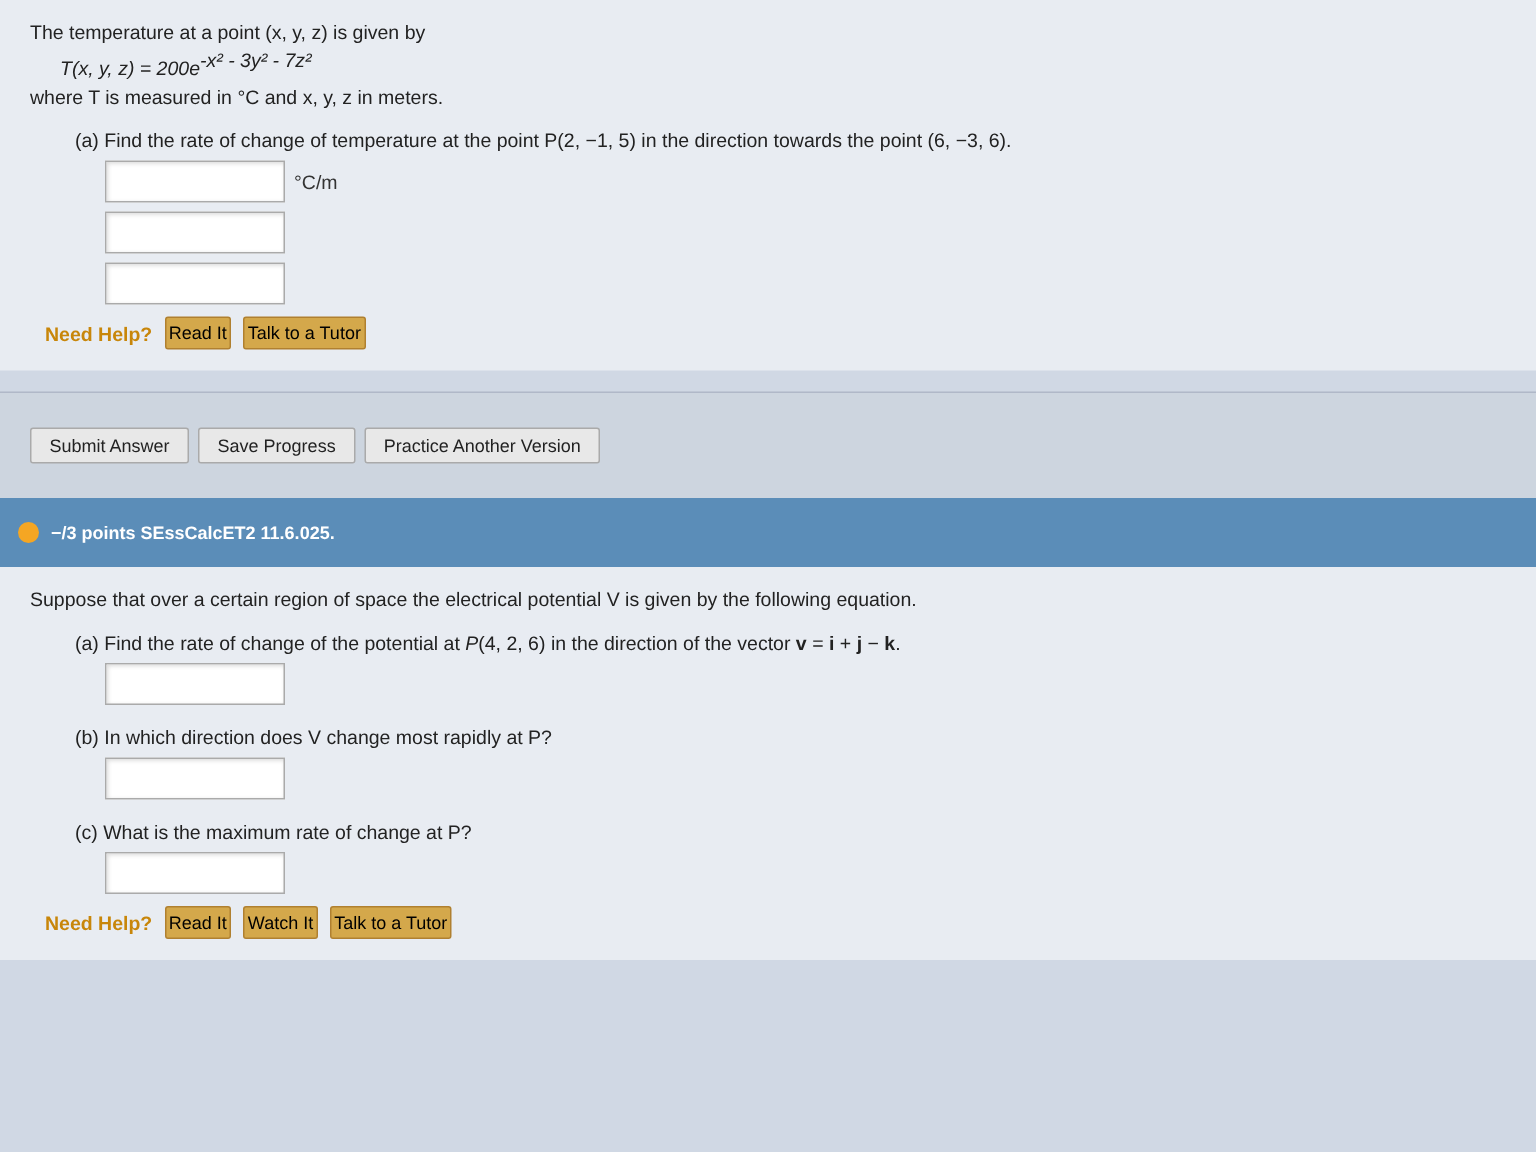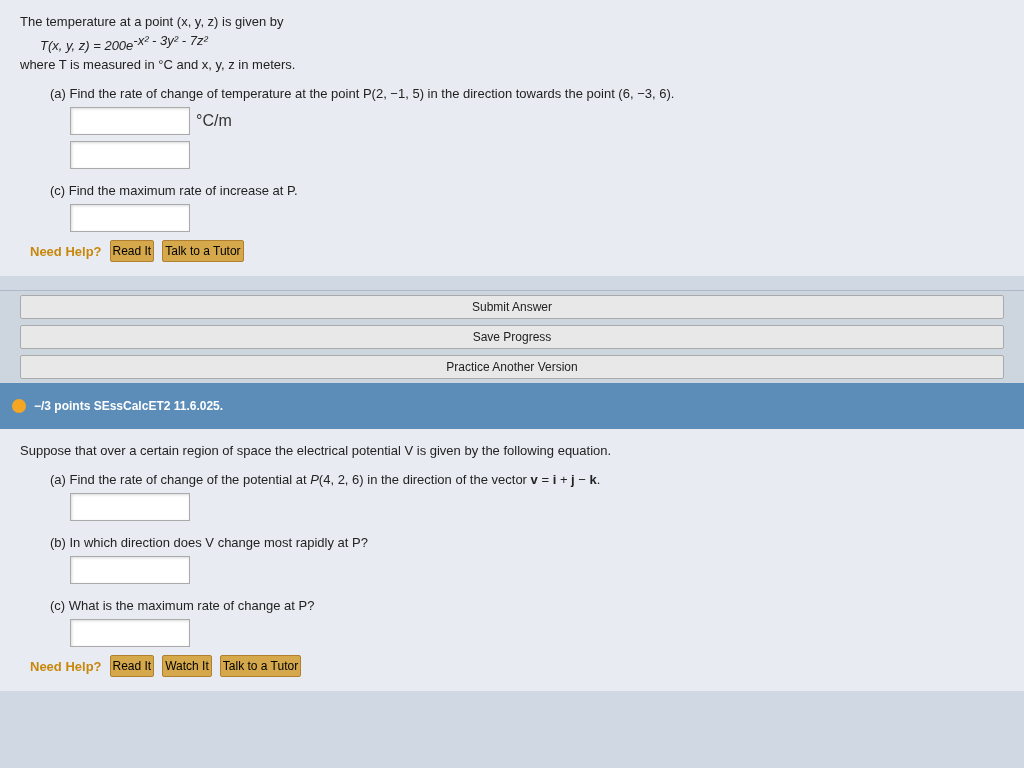--- a/index.html
+++ b/index.html
@@ -51,21 +51,21 @@
       margin: 6px 0 6px 50px;
     }
     .answer-input {
       width: 120px;
       height: 28px;
       background: #fff;
       border: 1px solid #aaa;
       box-shadow: inset 1px 1px 3px rgba(0,0,0,0.15);
     }
     .unit-label {
-      font-size: 16px;
+      font-size: 13px;
       color: #333;
     }
     .need-help-row {
       display: flex;
       align-items: center;
       gap: 8px;
       margin-top: 8px;
       margin-left: 10px;
     }
     .need-help-label {
@@ -79,24 +79,23 @@
       color: #000;
       font-size: 12px;
       padding: 3px 2px;
       cursor: pointer;
       border-radius: 2px;
     }
     .action-bar {
       display: flex;
       gap: 6px;
       margin: 14px 0 0 0;
-      padding: 4px 20px;
+      padding: 23px 20px;
       background: #cdd5df;
       border-top: 1px solid #b0b8c8;
-      flex-direction: column;
     }
     .btn-action {
       background: #e8e8e8;
       border: 1px solid #aaa;
       color: #222;
       font-size: 12px;
       padding: 4px 12px;
       cursor: pointer;
       border-radius: 2px;
     }
@@ -123,23 +122,20 @@
     </div>
     <div class="input-row">
       <input type="text" class="answer-input" style="">
       <span class="unit-label">°C/m</span>
     </div>
 
     <div class="input-row">
       <input type="text" class="answer-input" style="">
     </div>
 
-    <div class="sub-question">
-      <span>(c) Find the maximum rate of increase at P.</span>
-    </div>
     <div class="input-row">
       <input type="text" class="answer-input" style="">
     </div>
 
     <div class="need-help-row">
       <span class="need-help-label">Need Help?</span>
       <button class="btn-help">Read It</button>
       <button class="btn-help">Talk to a Tutor</button>
     </div>
   </div>

